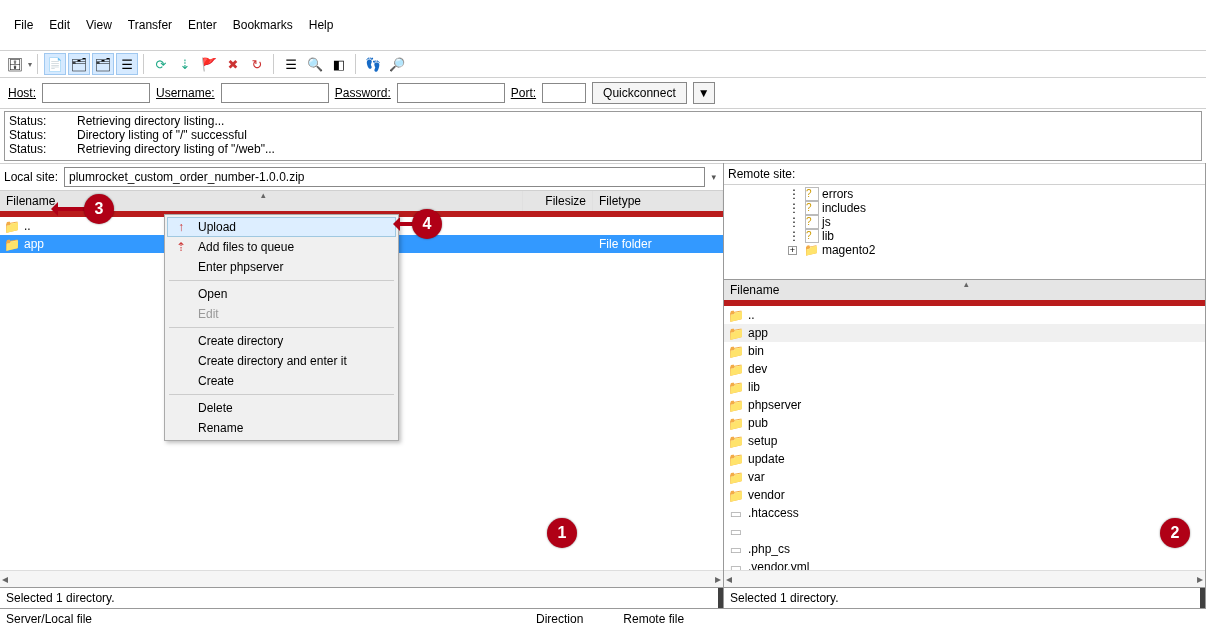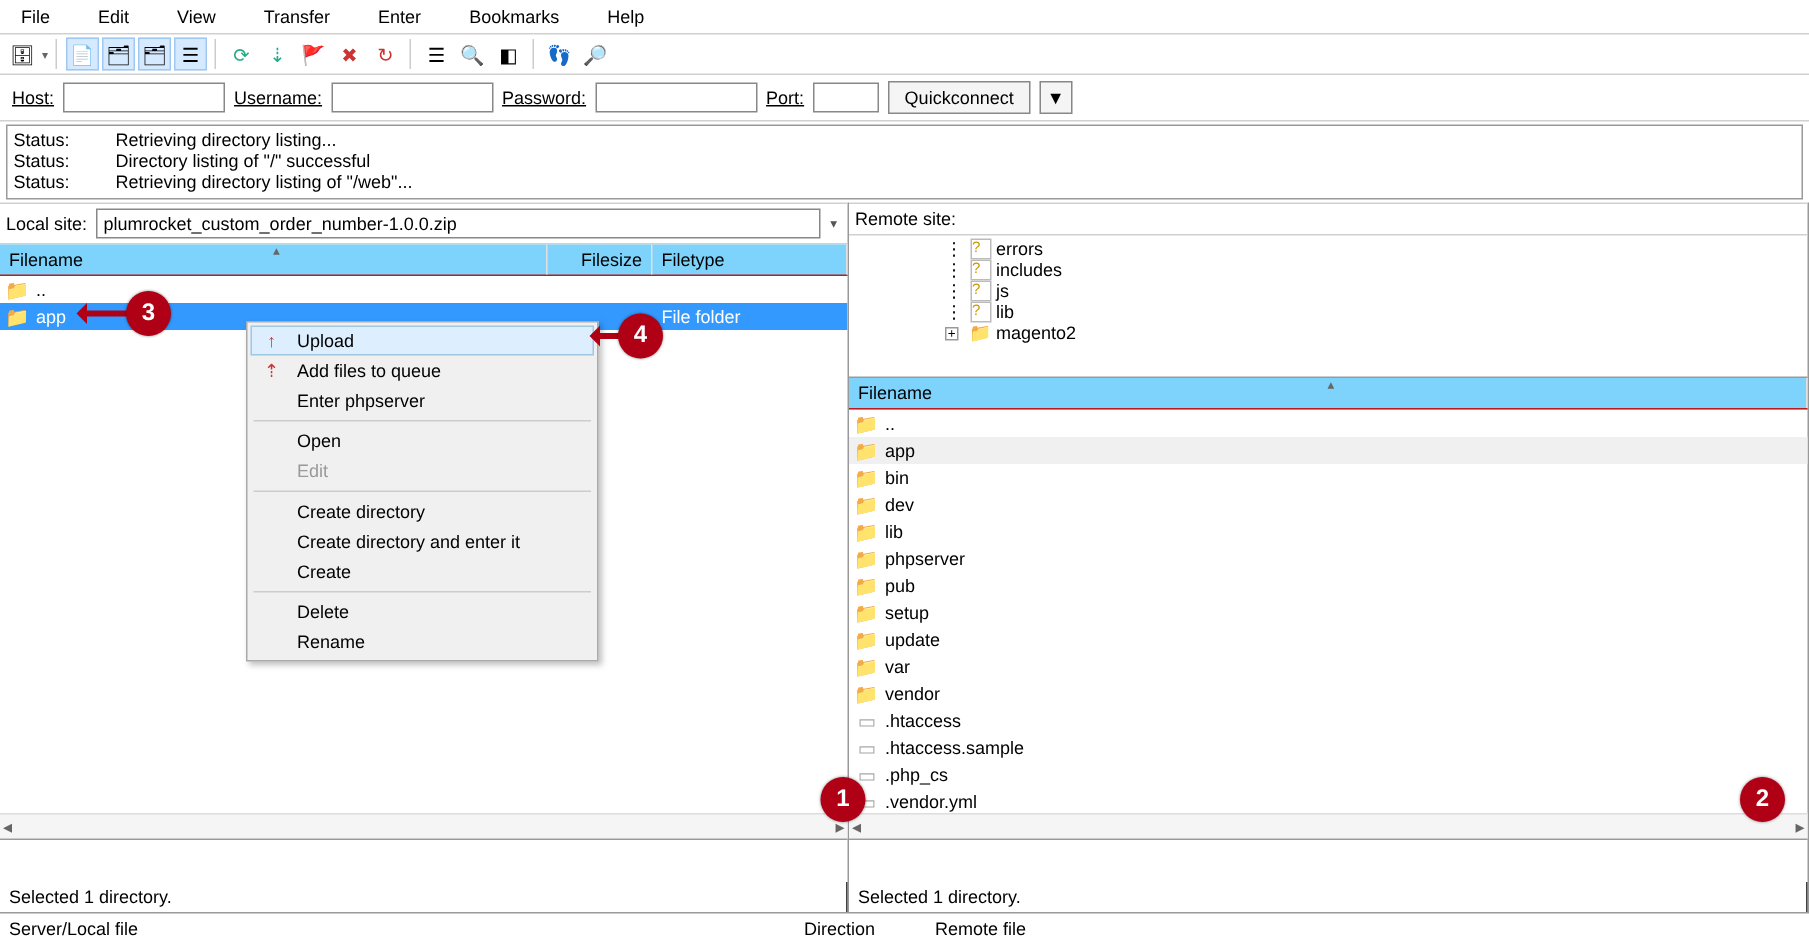--- a/index.html
+++ b/index.html
@@ -1,57 +1,57 @@
 <!DOCTYPE html>
 <html><head>
 <meta charset="utf-8">
 <style>
 * { box-sizing: border-box; margin: 0; padding: 0; font-family: "Segoe UI", Tahoma, sans-serif; font-size: 12px; }
 body { background: #fff; width: 1206px; height: 629px; overflow: hidden; display: flex; flex-direction: column; }
-.menubar { display: flex; gap: 16px; padding: 2px 6px; border-bottom: 1px solid #d0d0d0; }
+.menubar { display: flex; gap: 0; padding: 16px 6px; border-bottom: 1px solid #d0d0d0; }
 .menubar span { padding: 2px 8px; cursor: default; }
 .toolbar { display: flex; gap: 2px; padding: 2px 4px; border-bottom: 1px solid #d0d0d0; align-items: center; }
 .tbtn { width: 22px; height: 22px; border: 1px solid transparent; display: flex; align-items: center; justify-content: center; font-size: 13px; }
 .tbtn.active { border-color: #a0c8f0; background: #d6eaff; }
 .tsep { width: 2px; height: 20px; border-left: 1px solid #ccc; margin: 0 3px; }
 .quickbar { display: flex; gap: 6px; padding: 4px 8px; border-bottom: 1px solid #d0d0d0; align-items: center; }
 .quickbar label { padding-right: 0; text-decoration: underline; }
 .qinput { border: 1px solid #888; height: 20px; background: #fff; }
 .qbtn { border: 1px solid #888; background: #f5f5f5; height: 22px; padding: 0 10px; }
 .qbtn.dd { padding: 0 4px; }
 .logpane { border: 1px solid #999; margin: 2px 4px; min-height: 50px; padding: 2px 4px; overflow: hidden; }
 .logline { display: flex; gap: 18px; }
 .logcol1 { width: 50px; }
 .sitebar { display: flex; gap: 6px; align-items: center; padding: 3px 4px; border-top: 1px solid #d0d0d0; border-bottom: 1px solid #d0d0d0; }
 .siteinput { flex: 1; border: 1px solid #888; height: 20px; padding: 0 4px; }
 .mainsplit { display: flex; flex: 1; min-height: 0; }
 .pane { display: flex; flex-direction: column; border-right: 1px solid #999; }
-.pane.left { width: 566px; }
+.pane.left { width: 724px; }
 .pane.right { flex: 1; }
 .tree { border-bottom: 1px solid #999; overflow: auto; font-size: 12px; padding: 2px 0; }
 .tree .trow { padding: 0 4px; display: flex; align-items: center; gap: 3px; }
-.listhdr { display: flex; border-bottom: 1px solid #b91c1c; background: #7dd3fc; }
+.listhdr { display: flex; border-bottom: 6px solid #b91c1c; background: #e5e5e5; }
 .listhdr .col { padding: 3px 6px; border-right: 1px solid #e0e0e0; font-size: 12px; }
 .listhdr .col.fname { flex: 1; position: relative; }
 .listhdr .sortarrow { position: absolute; left: 50%; top: -1px; font-size: 9px; color: #666; }
 .filelist { flex: 1; overflow: auto; position: relative; }
 .frow { display: flex; align-items: center; padding: 1px 4px; gap: 4px; }
 .frow.selected { background: #3399ff; color: #fff; }
 .frow.appsel { background: #f0f0f0; }
 .frow .ic { width: 16px; height: 16px; display: inline-flex; align-items: center; justify-content: center; font-size: 13px; }
 .frow .nm { flex: 1; }
 .frow .ft { width: 120px; }
 .contextmenu { position: absolute; top: 214px; left: 164px; width: 235px; background: #f0f0f0; border: 1px solid #aaa; box-shadow: 2px 2px 4px rgba(0,0,0,0.25); z-index: 50; padding: 2px; }
 .contextmenu .mitem { display: flex; align-items: center; gap: 8px; padding: 3px 5px; }
 .contextmenu .mitem.hl { background: #ddeeff; border: 1px solid #a0c8e0; padding: 2px 4px; }
 .contextmenu .mitem.disabled { color: #999; }
 .contextmenu .mitem .mic { width: 18px; text-align: center; }
 .contextmenu .msep { border-top: 1px solid #ccc; margin: 3px 2px; }
 .statusbar { border-top: 1px solid #999; display: flex; }
-.statusbar .scell { flex: 1; padding: 3px 6px; border-right: 1px solid #404040; margin-top: 28px; }
+.statusbar .scell { flex: 1; padding: 3px 6px; border-right: 5px solid #404040; }
 .transhdr { display: flex; border-top: 1px solid #999; padding: 3px 6px; gap: 40px; }
 .annot { position: absolute; width: 30px; height: 30px; border-radius: 50%; background: #b00016; color: #fff; font-weight: bold; font-size: 16px; display: flex; align-items: center; justify-content: center; z-index: 60; box-shadow: 0 0 2px rgba(0,0,0,0.5); }
 .arrow { position: absolute; height: 4px; background: #b00016; z-index: 59; }
 .arrow::before { content: ""; position: absolute; left: -9px; top: -5px; border: 7px solid transparent; border-right-color: #b00016; }
 .folder-ic { color: #e8c070; }
 .file-ic { color: #aaa; }
 .scrollstub { height: 17px; border-top: 1px solid #ddd; background: #f5f5f5; display:flex; align-items:center; justify-content:space-between; padding:0 2px; color:#666; font-size:9px;}
 </style>
 </head>
 <body>
@@ -231,21 +231,20 @@
         <div class="frow">
           <span class="ic folder-ic">📁</span>
           <span class="nm">vendor</span>
         </div>
         <div class="frow">
           <span class="ic file-ic">▭</span>
           <span class="nm">.htaccess</span>
         </div>
         <div class="frow">
           <span class="ic file-ic">▭</span>
-          <span class="nm">.htaccess.sample</span>
         </div>
         <div class="frow">
           <span class="ic file-ic">▭</span>
           <span class="nm">.php_cs</span>
         </div>
         <div class="frow">
           <span class="ic file-ic">▭</span>
           <span class="nm">.vendor.yml</span>
         </div>
       </div>

